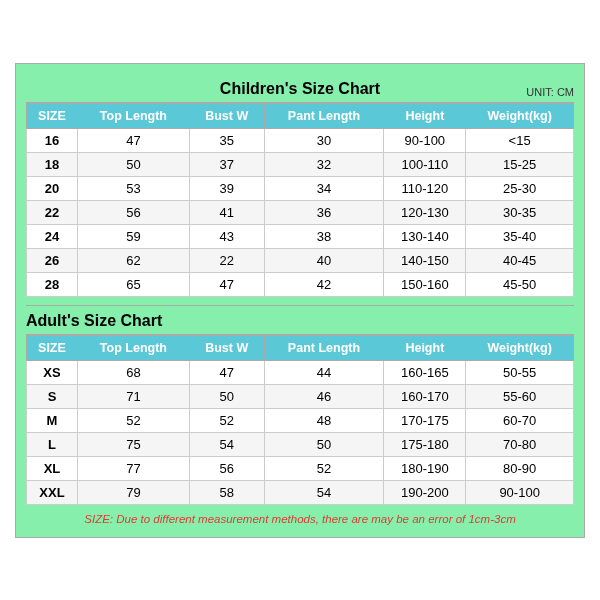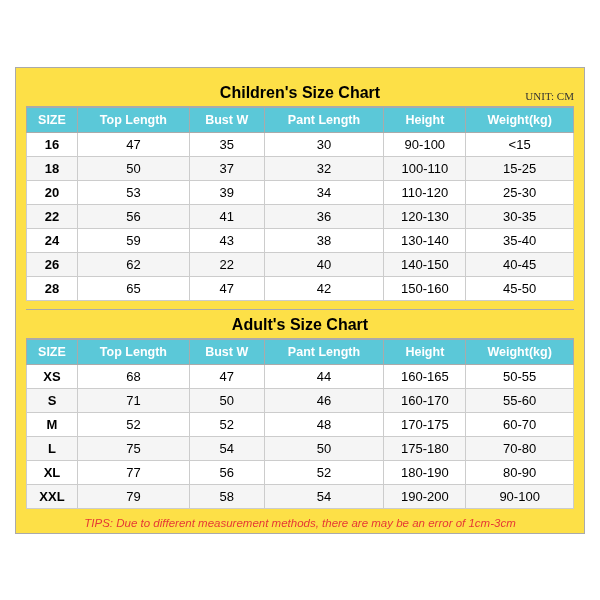--- a/index.html
+++ b/index.html
@@ -9,39 +9,38 @@
       font-size: 13px;
       display: flex;
       justify-content: center;
       align-items: center;
       width: 600px;
       min-height: 600px;
     }
     .chart-container {
       width: 570px;
       border: 1.5px solid #aaa;
-      padding: 10px 10px 4px 10px;
-      background: #fde047;
+      padding: 10px 10px 12px 10px;
+      background: #86efac;
     }
     .section-header {
       position: relative;
       text-align: center;
       font-size: 16px;
       font-weight: bold;
       padding: 6px 0 4px 0;
       border-bottom: 1.5px solid #aaa;
     }
     .unit-label {
       position: absolute;
       right: 0;
       bottom: 4px;
       font-size: 11px;
       font-weight: normal;
       color: #333;
-      font-family: Liberation Serif, serif;
     }
     table {
       width: 100%;
       border-collapse: collapse;
       margin-bottom: 8px;
     }
     th {
       background-color: #5bc8d8;
       color: #fff;
       font-weight: bold;
@@ -59,21 +58,20 @@
     tr:nth-child(even) td {
       background-color: #f5f5f5;
     }
     tr:nth-child(odd) td {
       background-color: #fff;
     }
     .size-cell {
       font-weight: bold;
     }
     .adult-header {
-      text-align: center;
       font-size: 16px;
       font-weight: bold;
       padding: 6px 0 4px 0;
       border-bottom: 1.5px solid #aaa;
       border-top: 1.5px solid #aaa;
       margin-top: 8px;
     }
     .tips {
       text-align: center;
       color: #e53935;
@@ -223,14 +221,14 @@
           <td class="size-cell">XXL</td>
           <td>79</td>
           <td>58</td>
           <td>54</td>
           <td>190-200</td>
           <td>90-100</td>
         </tr>
       </tbody>
   </table>
 
-  <div class="tips">TIPS: Due to different measurement methods, there are may be an error of 1cm-3cm</div>
+  <div class="tips">SIZE: Due to different measurement methods, there are may be an error of 1cm-3cm</div>
 </div>
 
 </body></html>

